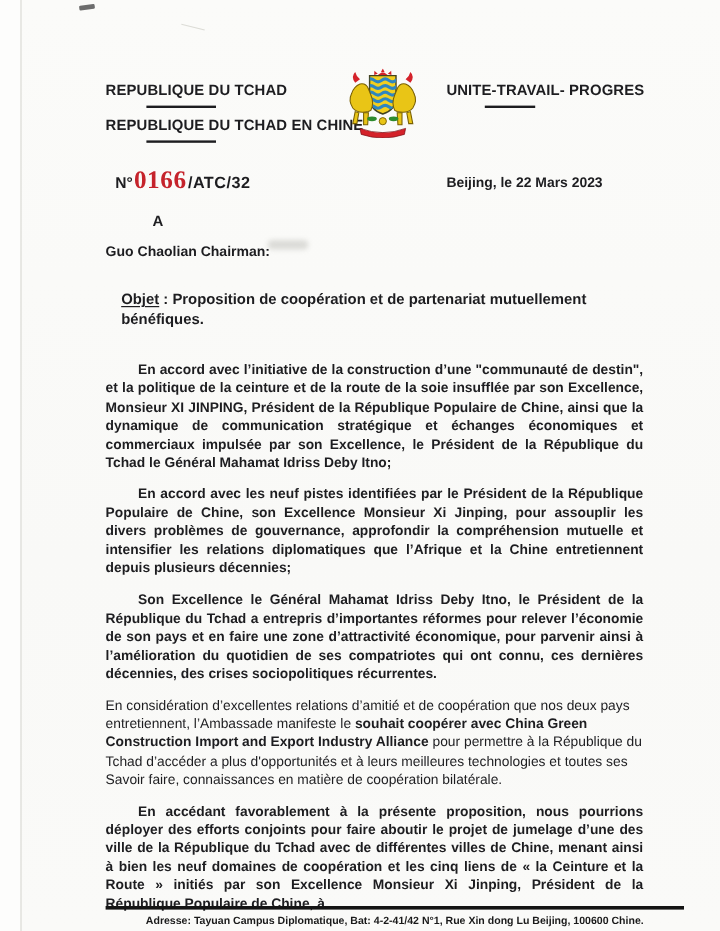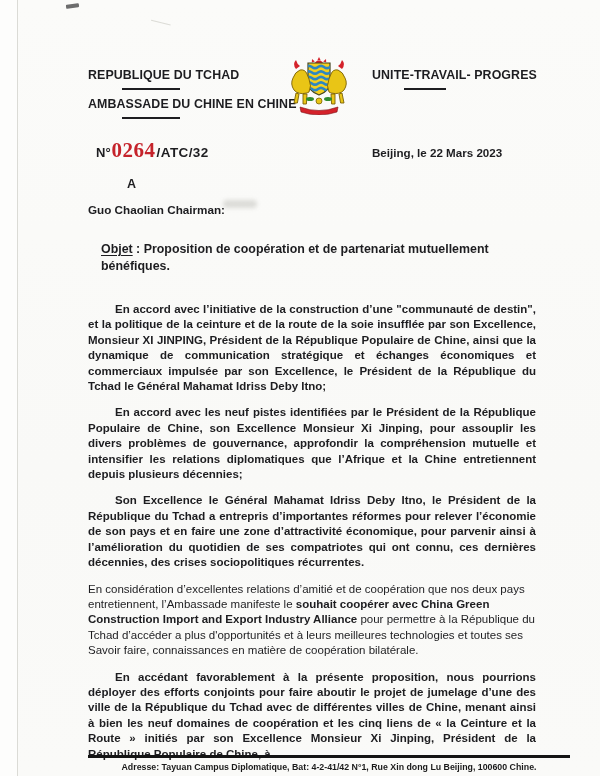--- a/index.html
+++ b/index.html
@@ -57,21 +57,21 @@
 
   <div class="edge-strip"></div>
   <div class="edge-line"></div>
   <div class="staple"></div>
   <div class="crease"></div>
   <div class="smudge"></div>
 
   <div class="lh-left">
     <div class="lh-line">REPUBLIQUE DU TCHAD</div>
     <div class="lh-rule"></div>
-    <div class="lh-line">AMBASSADE DU CHINE EN CHINE</div>
+    <div class="lh-line">REPUBLIQUE DU TCHAD EN CHINE</div>
     <div class="lh-rule"></div>
   </div>
 
   <div class="emblem">
     <svg width="72" height="58" viewBox="0 0 72 58">
 
       <g fill="#d4222a">
         <circle cx="36" cy="8" r="4.5"></circle>
         <path d="M36 0 l1.6 3.2 h-3.2 z"></path>
         <path d="M29 2 l2.8 2.4 -3 1.2 z"></path>
@@ -109,21 +109,21 @@
     </svg>
   </div>
 
   <div class="lh-right">
     <div class="lh-line">UNITE-TRAVAIL- PROGRES</div>
     <div class="lh-rule"></div>
   </div>
 
   <div class="refline">
     <span class="ref-prefix">N°</span>
-    <span class="ref-number">0264</span>
+    <span class="ref-number">0166</span>
     <span class="ref-suffix">/ATC/32</span>
   </div>
   <div class="dateline">Beijing, le 22 Mars 2023</div>
 
   <div class="salutation">A</div>
   <div class="recipient">
     <div>Guo Chaolian Chairman:</div>
   </div>
 
   <div class="subject">

